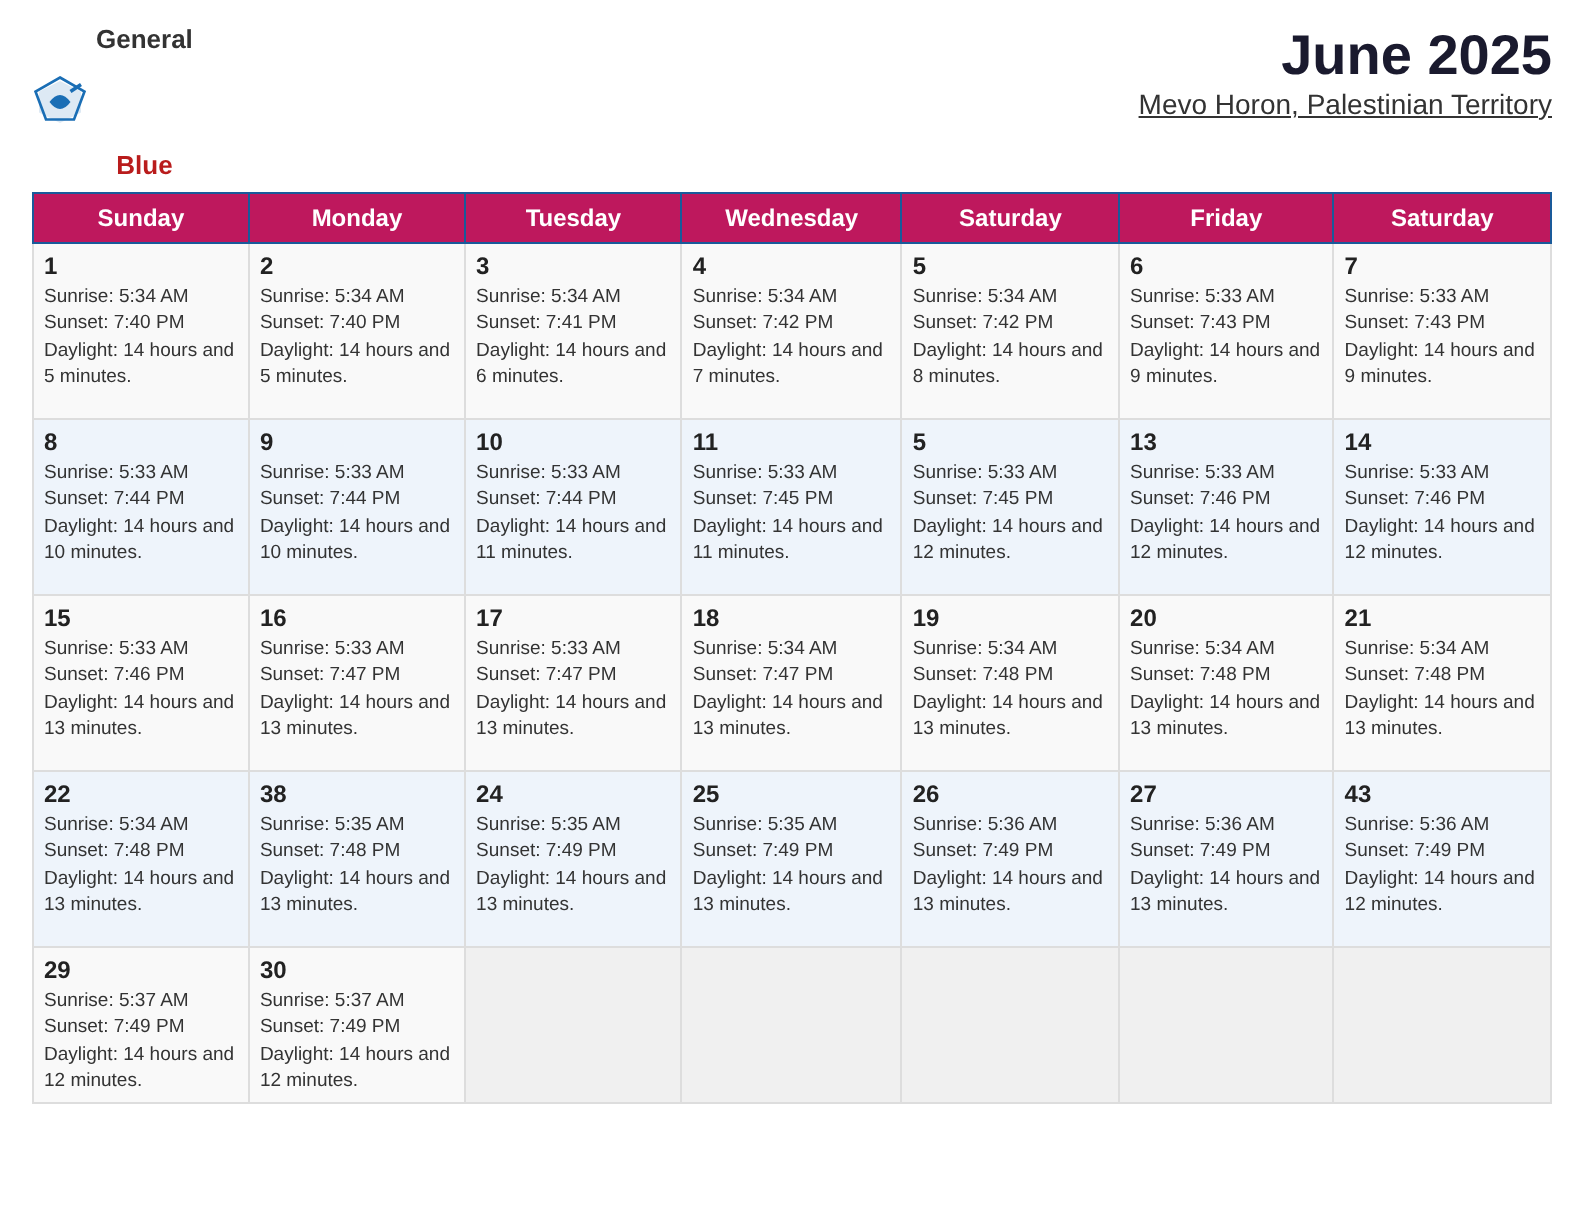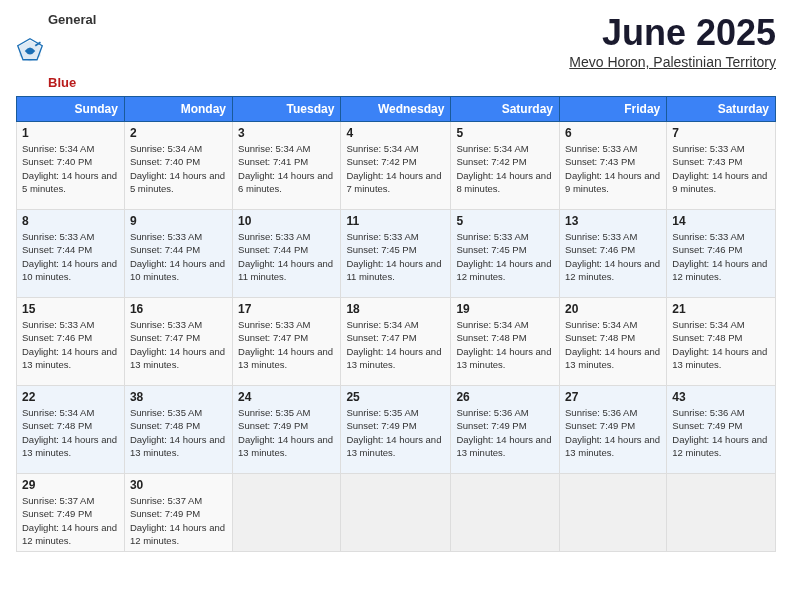--- a/index.html
+++ b/index.html
@@ -20,55 +20,56 @@
     .header {
       display: flex;
       justify-content: space-between;
       align-items: flex-start;
       margin-bottom: 6px;
     }
     .logo {
       display: flex;
       align-items: center;
       gap: 4px;
+      text-align: center;
     }
     .logo-text {
       display: flex;
       flex-direction: column;
       font-size: 13px;
       font-weight: bold;
     }
     .logo-general { color: #333; }
     .logo-blue { color: #b91c1c; margin-top: 48px; }
     .logo-icon {
       width: 28px;
       height: 28px;
     }
     .title-block {
       text-align: right;
     }
     .main-title {
-      font-size: 36px;
+      font-size: 28px;
       font-weight: bold;
       color: #1a1a2e;
     }
     .subtitle {
       font-size: 14px;
       color: #333;
       text-decoration: underline;
     }
     .calendar {
       width: 100%;
       border-collapse: collapse;
       border: 1px solid #ccc;
     }
     .calendar th {
-      background-color: #3b82f6;
+      background-color: #be185d;
       color: #fff;
-      text-align: right;
+      text-align: center;
       padding: 5px 6px;
       font-size: 12px;
       font-weight: bold;
       border: 1px solid #1a5a9a;
     }
     .calendar td {
       vertical-align: top;
       padding: 4px 5px;
       border: 1px solid #ddd;
       width: 113px;

